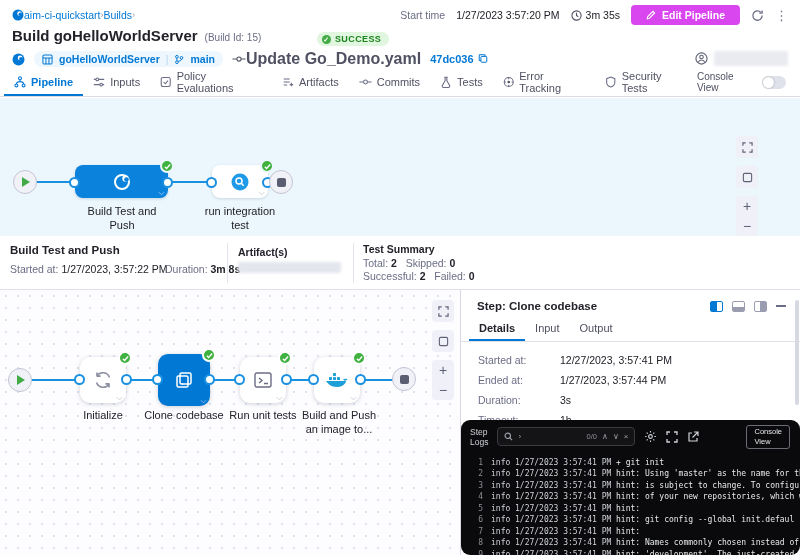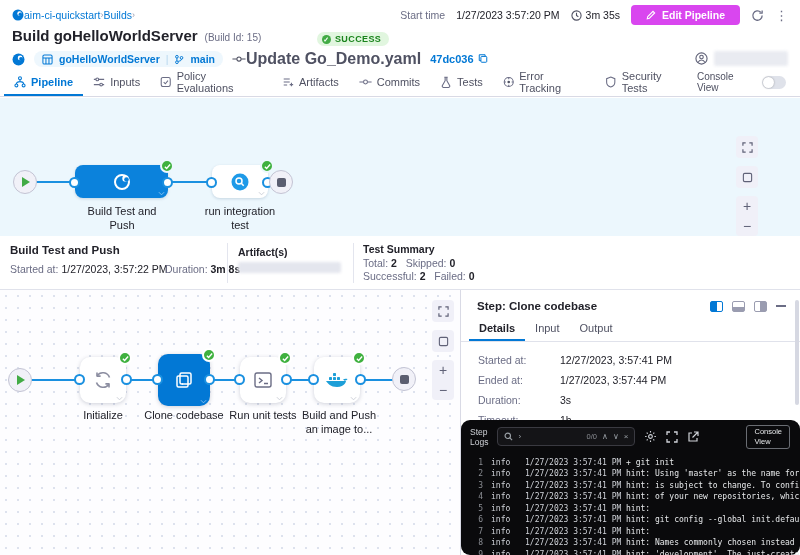--- a/index.html
+++ b/index.html
@@ -102,21 +102,21 @@
   .console-hdr { display:flex; align-items:center; gap:9px; padding:5px 10px 3px 9px; }
   .clog-title { font-size:8.5px; line-height:1.2; color:#d0d3d8; flex:none; }
   .csearch { display:flex; align-items:center; gap:5px; background:#141417; border:1px solid #3a3a41; border-radius:4px; height:19px; padding:0 6px; width:138px; flex:none; }
   .csearch .cnt { margin-left:auto; font-size:7.5px; color:#8a8d93; }
   .csm { font-size:8px; color:#9aa0a6; cursor:pointer; font-family:"Liberation Sans",sans-serif; }
   .chicon { color:#cfd2d8; cursor:pointer; }
   .cv-btn { margin-left:auto; border:1px solid #6a6d73; border-radius:3px; padding:1px 7px; font-size:7.5px; line-height:1.3; text-align:left; color:#e6e8ea; cursor:pointer; }
   .clog { font-family:"DejaVu Sans Mono",monospace; font-size:8px; line-height:11.5px; padding:5px 0 0 8px; overflow:hidden; }
   .cl-row { display:flex; white-space:nowrap; }
   .cl-num { width:14px; text-align:right; color:#8a8d93; margin-right:8px; flex:none; }
-  .cl-level { width:24px; color:#cfd2d8; margin-right:10px; flex:none; }
+  .cl-level { width:24px; color:#cfd2d8; flex:none; }
   .cl-time { width:101px; color:#cfd2d8; flex:none; }
   .cl-text { color:#e6e8ea; overflow:hidden; }
 </style>
 </head>
 <body>
 
 <div id="app">
 
   <div class="hdr">
     <div class="hdr-row1">

